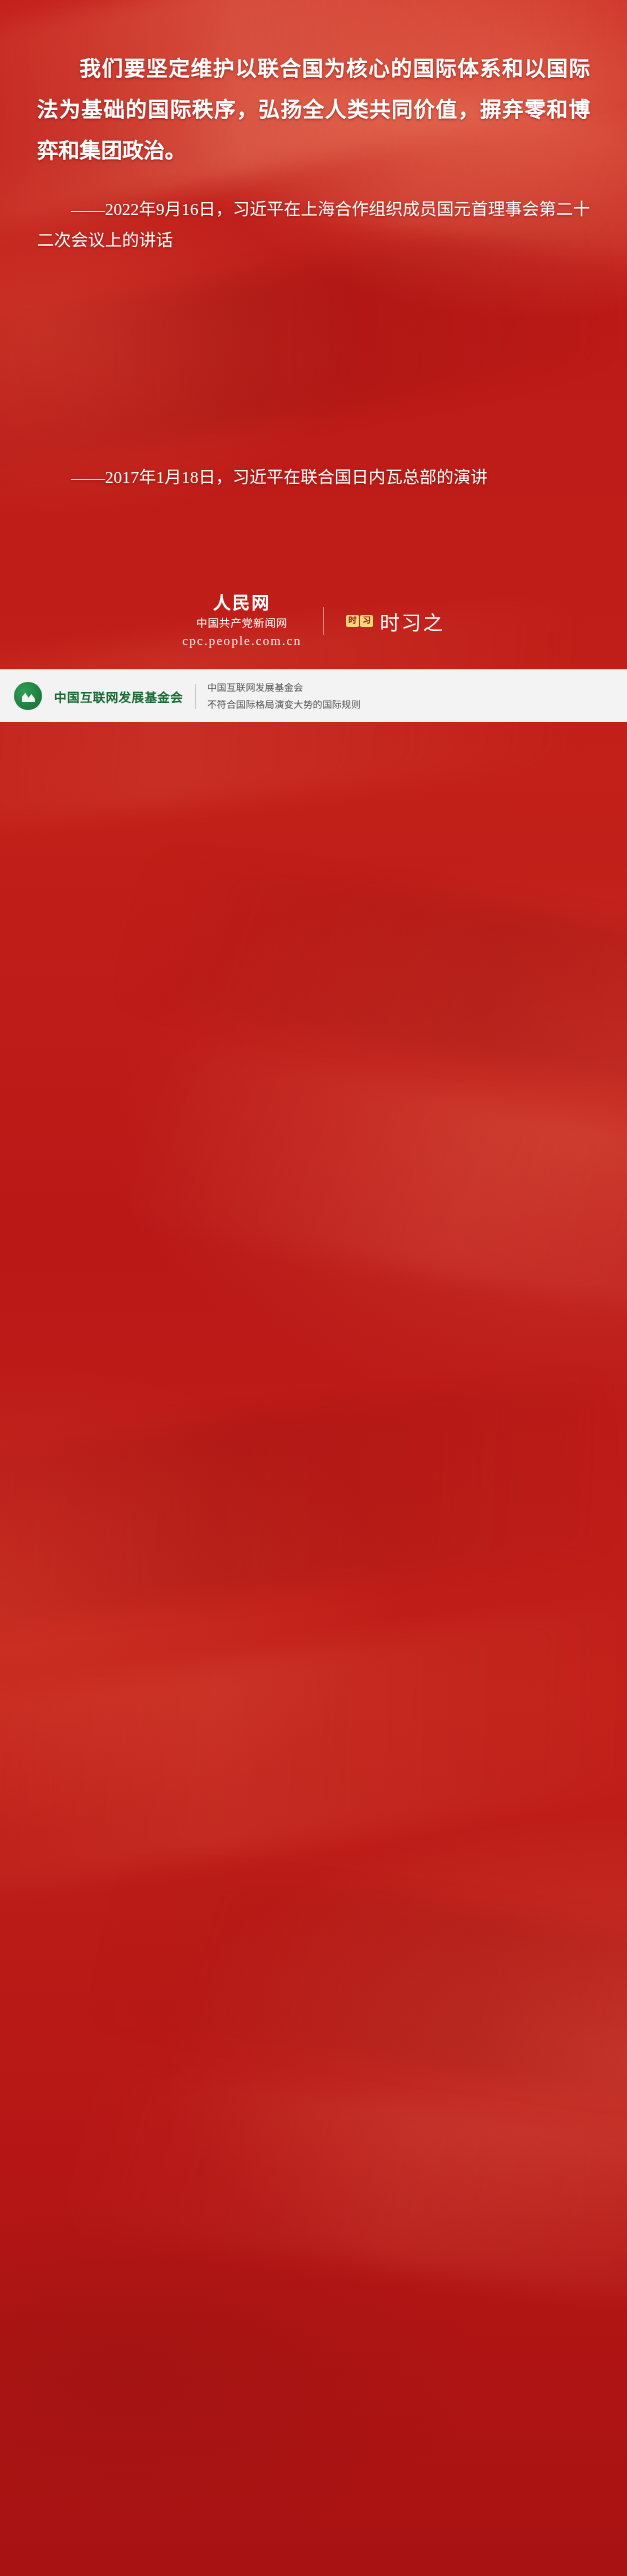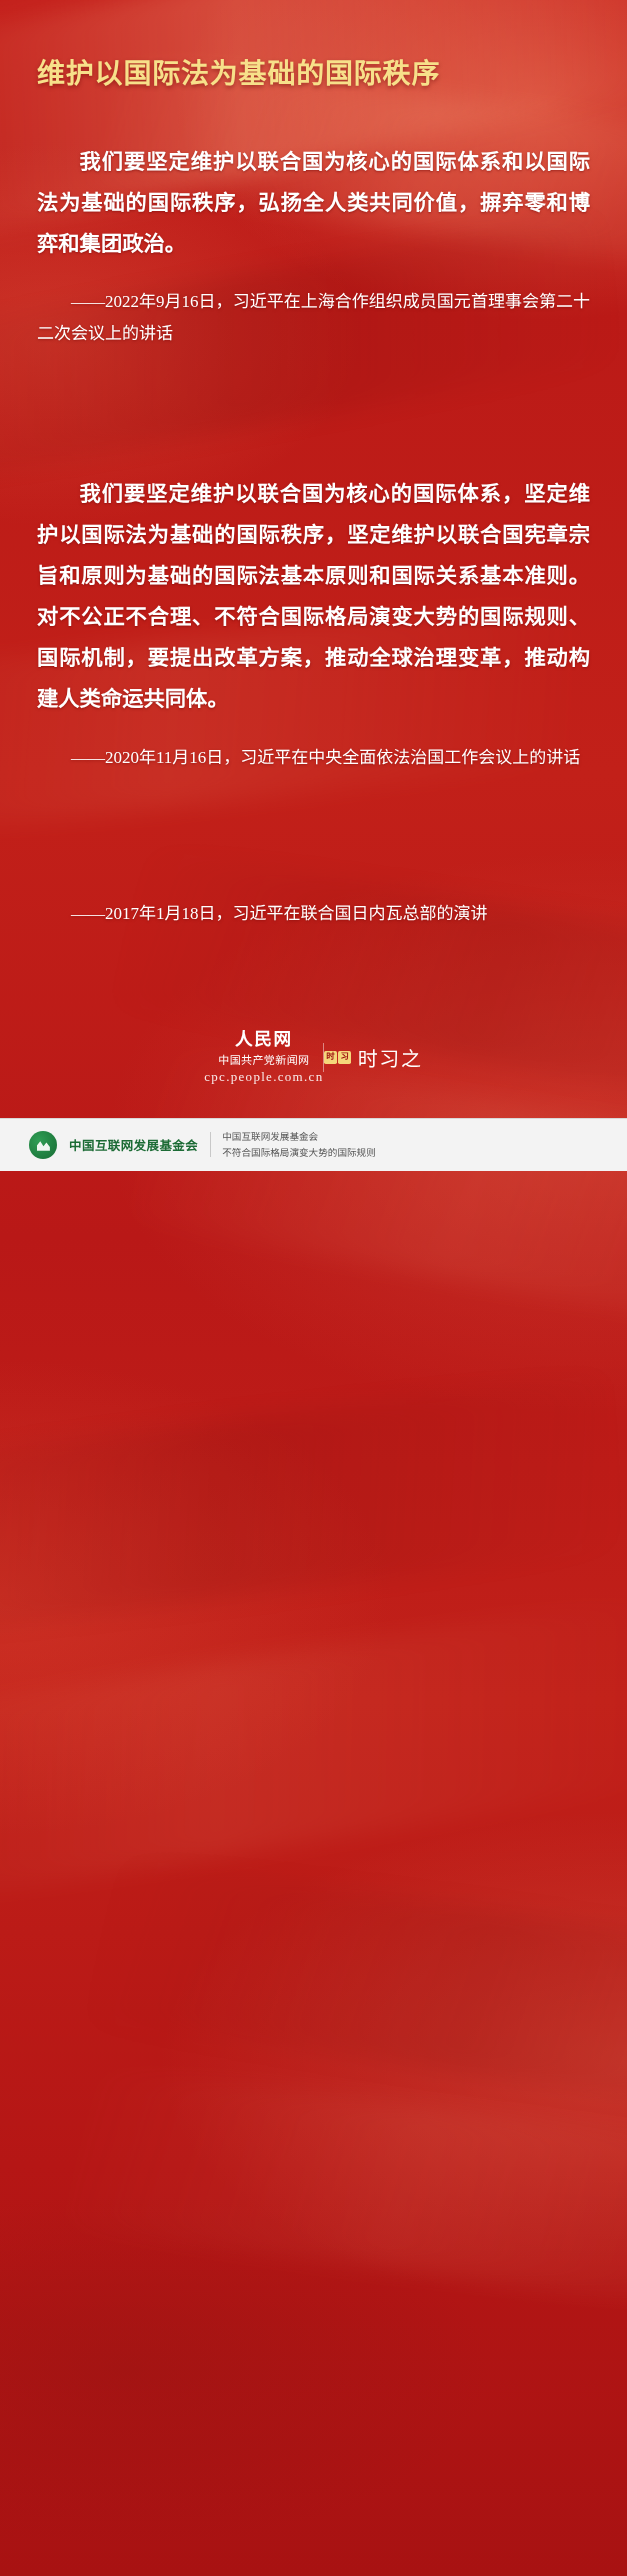--- a/index.html
+++ b/index.html
@@ -105,20 +105,21 @@
   .footer {
     position: relative;
     z-index: 3;
     margin-top: 100px;
   }
 
   .footer-brands {
     display: flex;
     align-items: center;
     justify-content: center;
+    gap: 22px;
     padding-bottom: 20px;
   }
 
   .brand-people {
     text-align: center;
     color: #ffffff;
     line-height: 1.25;
   }
   .brand-people .bp-main {
     font-size: 17.6px;
@@ -167,25 +168,24 @@
   .shixi-text {
     color: #ffffff;
     font-size: 20px;
     font-weight: normal;
     letter-spacing: 1.7px;
   }
 
   .footer-strip {
     background: #f3f3f3;
     border-top: 1.7px solid #d8d8d8;
-    padding: 11px 29px;
+    padding: 11px 14px;
     display: flex;
     align-items: center;
     gap: 11.7px;
-    margin-top: 12px;
   }
   .fund-logo {
     width: 28.4px;
     height: 28.4px;
     border-radius: 50%;
     background: radial-gradient(circle at 35% 35%, #2f9e55, #176b34);
     position: relative;
     flex: 0 0 auto;
   }
   .fund-logo::after {
@@ -234,33 +234,28 @@
   <div class="fold f3"></div>
   <div class="fold dark d2"></div>
   <div class="fold f4"></div>
   <div class="fold dark d3"></div>
   <div class="fold f5"></div>
   <div class="fold dark d4"></div>
   <div class="fold f6"></div>
 
   <div class="content">
 
-    <h1 class="title">维护以国际法为基础的国际秩序</h1>
 
     <div class="quote-block">
       <p class="quote-text">我们要坚定维护以联合国为核心的国际体系和以国际法为基础的国际秩序，弘扬全人类共同价值，摒弃零和博弈和集团政治。</p>
       <p class="quote-source">——2022年9月16日，习近平在上海合作组织成员国元首理事会第二十二次会议上的讲话</p>
     </div>
 
     <div class="spacer-lg"></div>
 
-    <div class="quote-block">
-      <p class="quote-text">我们要坚定维护以联合国为核心的国际体系，坚定维护以国际法为基础的国际秩序，坚定维护以联合国宪章宗旨和原则为基础的国际法基本原则和国际关系基本准则。对不公正不合理、不符合国际格局演变大势的国际规则、国际机制，要提出改革方案，推动全球治理变革，推动构建人类命运共同体。</p>
-      <p class="quote-source">——2020年11月16日，习近平在中央全面依法治国工作会议上的讲话</p>
-    </div>
 
     <div class="spacer-lg"></div>
 
     <div class="quote-block">
       <p class="quote-source">——2017年1月18日，习近平在联合国日内瓦总部的演讲</p>
     </div>
 
   </div>
 
   <div class="footer">

